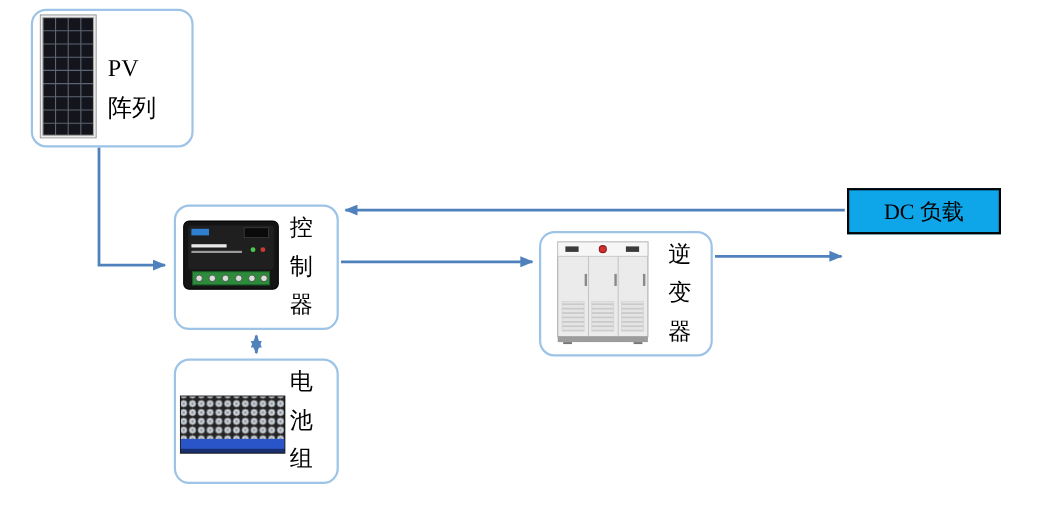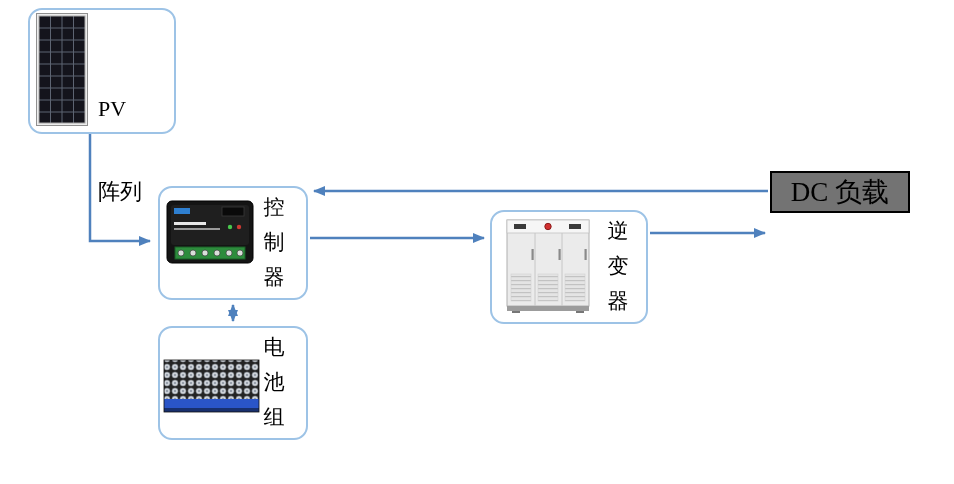--- a/index.html
+++ b/index.html
@@ -20,27 +20,27 @@
   .img { position: absolute; }
   .img svg { display: block; width: 100%; height: 100%; }
   .vlabel {
     position: absolute; display: flex; flex-direction: column;
     font-size: 21px; color: #000;
   }
   .vlabel span { display: block; width: 28px; height: 35px; line-height: 35px; text-align: center; }
   .hlabel {
     position: absolute; font-size: 22px; color: #000; line-height: 36px;
   }
-  .hlabel span { display: block; margin-top: 47px; }
+  .hlabel span { display: block; }
   .load-stack { position: absolute; left: 770px; top: 171px; width: 140px; }
   .load-box {
-    width: 140px; height: 42px; background: #737373;
+    width: 140px; height: 42px; background: #0ea5e9;
     border: 2px solid #000;
     display: flex; align-items: center; justify-content: center;
-    font-size: 27px;
+    font-size: 20px;
   }
   .load-box + .load-box { margin-top: -2px; }
   .arrows { position: absolute; left: 0; top: 0; width: 954px; height: 484px; pointer-events: none; }
 </style>
 </head>
 <body>
 
 <div class="canvas">
 
   <svg class="arrows" width="954" height="484" viewBox="0 0 954 484">

